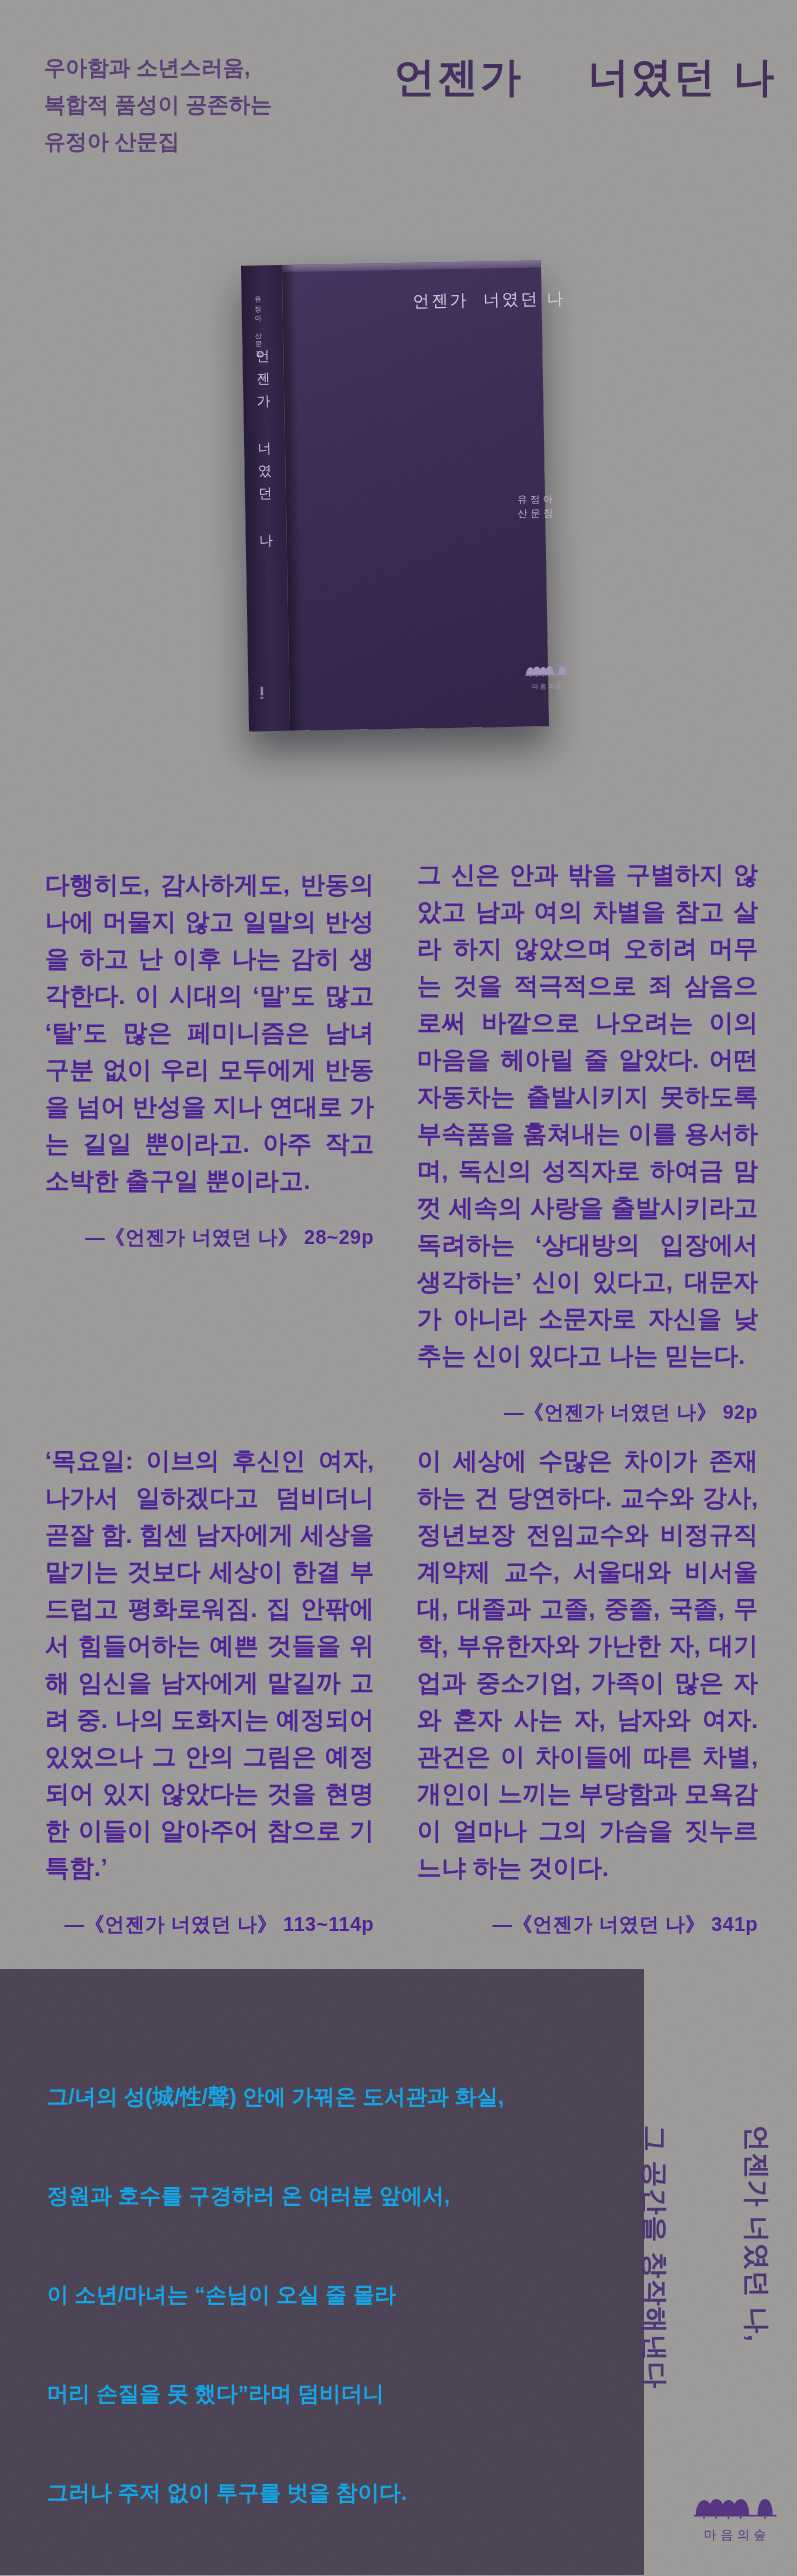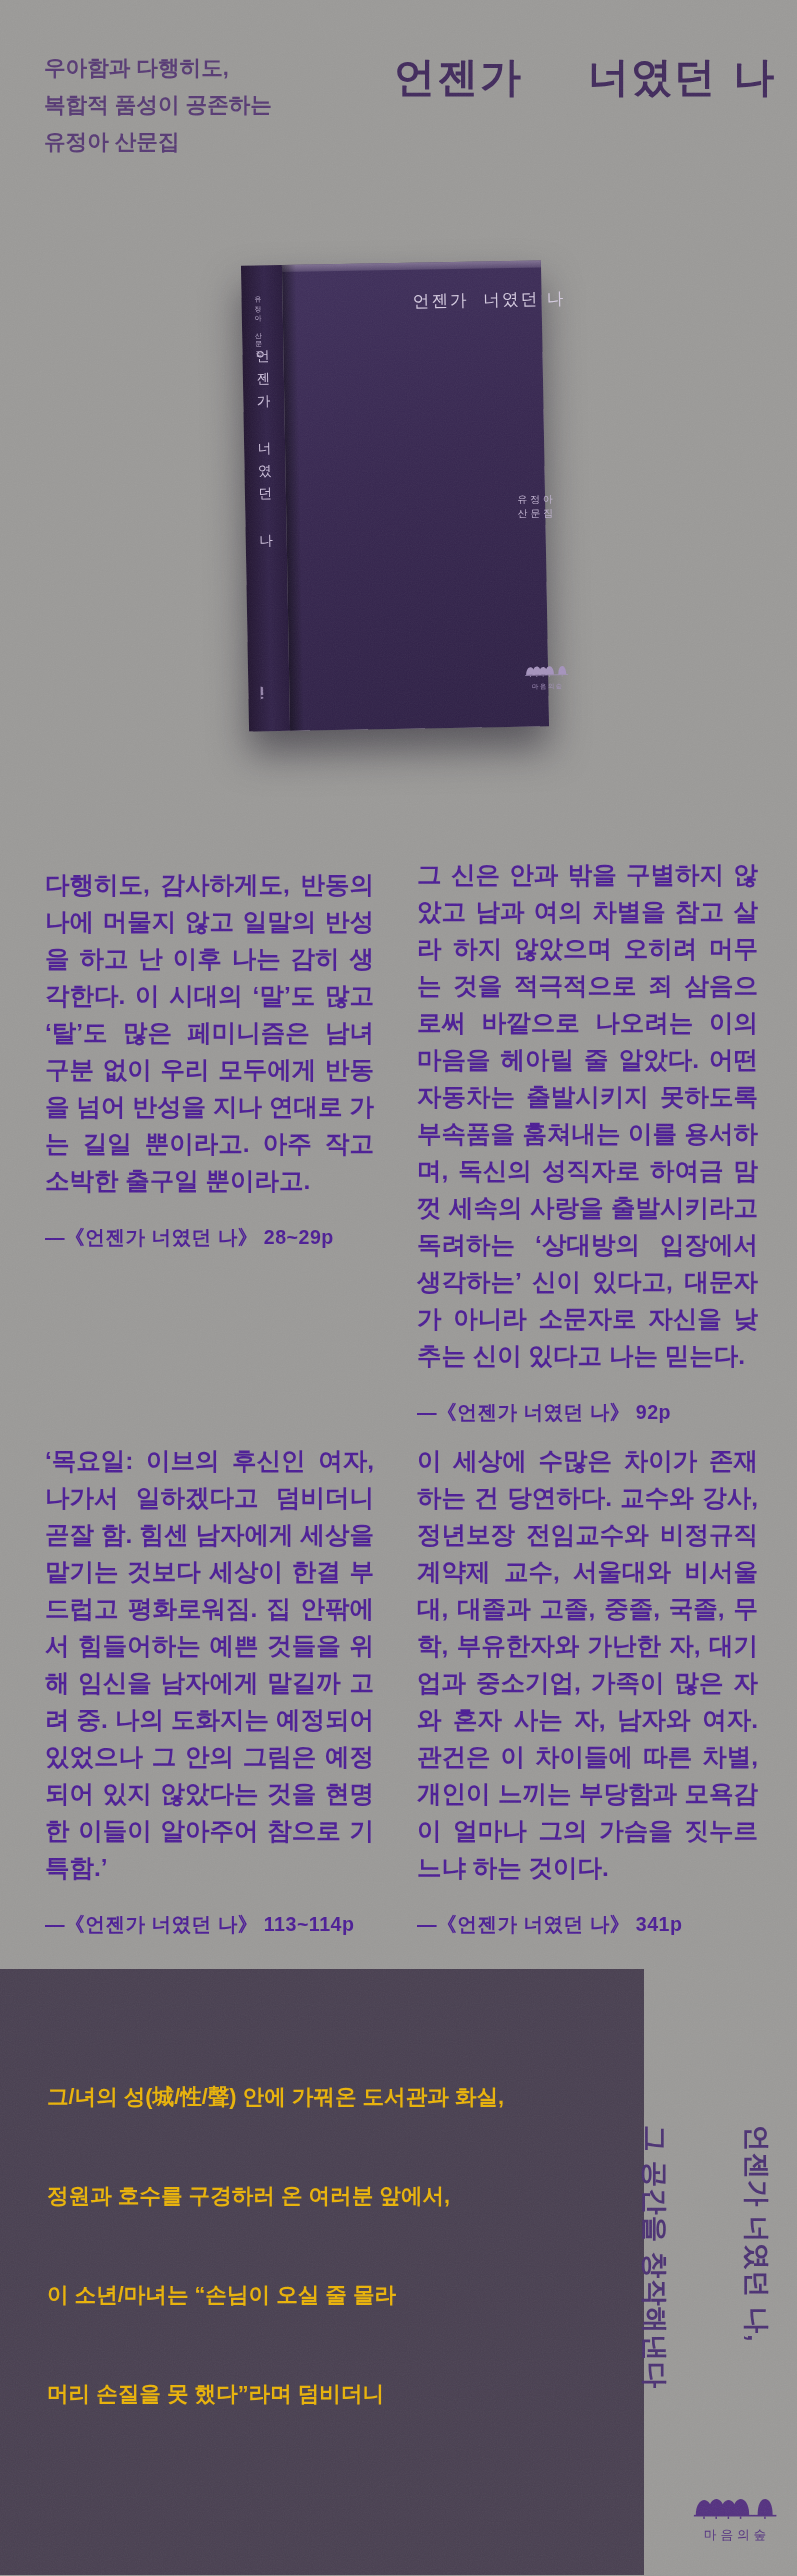--- a/index.html
+++ b/index.html
@@ -33,39 +33,39 @@
   .front-logo{position:absolute;left:231px;top:404px;width:55px;text-align:center;color:#a593bd;}
   .front-logo .logo-text{font-size:6.4px;letter-spacing:1.5px;margin-top:0;}
   
   .quote-col{position:absolute;text-align:justify;font-weight:700;color:#4c1d95;
         font-size:24.5px;line-height:37px;word-break:break-all;}
   .quote-col p{margin:0;}
   .q1{left:45px;top:866px;width:329px;}
   .q2{left:417px;top:856px;width:341px;}
   .q3{left:45px;top:1442px;width:329px;}
   .q4{left:417px;top:1442px;width:341px;}
-  .quote-source{margin-top:27.4px !important;font-size:19.6px;line-height:23.5px;text-align:left;
+  .quote-source{margin-top:27.4px !important;font-size:19.6px;line-height:23.5px;text-align:right;
         letter-spacing:0.5px;}
   
   .purple-box{left:0;top:1969px;width:558px;height:561px;background:#494051;
         padding:45px 39px 0 47px;}
-  .box-quote{font-size:21.6px;line-height:33px;font-weight:700;color:#eab308;white-space:pre;}
+  .box-quote{font-size:21.6px;line-height:33px;font-weight:700;color:#0ea5e9;white-space:pre;}
   
   .side-text{left:586px;top:2143px;width:274px;transform:rotate(90deg);font-size:26.5px;
         line-height:34px;font-weight:700;color:#4b3173;letter-spacing:1px;white-space:pre;}
   
   .footer-logo{left:686px;top:2497px;width:102px;text-align:center;color:#543180;}
   .footer-logo .logo-text{font-size:12.7px;letter-spacing:3.9px;margin-top:1px;font-weight:400;}
   .noise{left:0;top:0;pointer-events:none;opacity:.07;}
 </style>
 </head>
 <body>
 
 <div class="abs tagline">
-  <div>우아함과 다행히도,</div>
+  <div>우아함과 소년스러움,</div>
   <div>복합적 품성이 공존하는</div>
   <div>유정아 산문집</div>
 </div>
 
 <div class="abs main-title">언젠가    너였던 나</div>
 
 <div class="abs book">
   <div class="book-spine">
     <div class="spine-top-text">유정아 산문집</div>
     <div class="spine-title">언젠가 너였던 나</div>
@@ -125,20 +125,21 @@
   <p>이 세상에 수많은 차이가 존재하는 건 당연하다. 교수와 강사, 정년보장 전임교수와 비정규직 계약제 교수, 서울대와 비서울대, 대졸과 고졸, 중졸, 국졸, 무학, 부유한자와 가난한 자, 대기업과 중소기업, 가족이 많은 자와 혼자 사는 자, 남자와 여자. 관건은 이 차이들에 따른 차별, 개인이 느끼는 부당함과 모욕감이 얼마나 그의 가슴을 짓누르느냐 하는 것이다.</p>
   <p class="quote-source">—《언젠가 너였던 나》 341p</p>
 </div>
 
 <div class="abs purple-box">
   <div class="box-quote">
     <div>그/녀의 성(城/性/聲) 안에 가꿔온 도서관과 화실,</div>
     <div>정원과 호수를 구경하러 온 여러분 앞에서,</div>
     <div>이 소년/마녀는 “손님이 오실 줄 몰라</div>
     <div>머리 손질을 못 했다”라며 덤비더니</div>
+    <div>그러나 주저 없이 투구를 벗을 참이다.</div>
   </div>
 
 </div>
 
 <div class="abs side-text">
   <div>언젠가 너였던 나,</div>
   <div>그 공간을 창작해낸다</div>
 </div>
 
 <div class="abs footer-logo">

